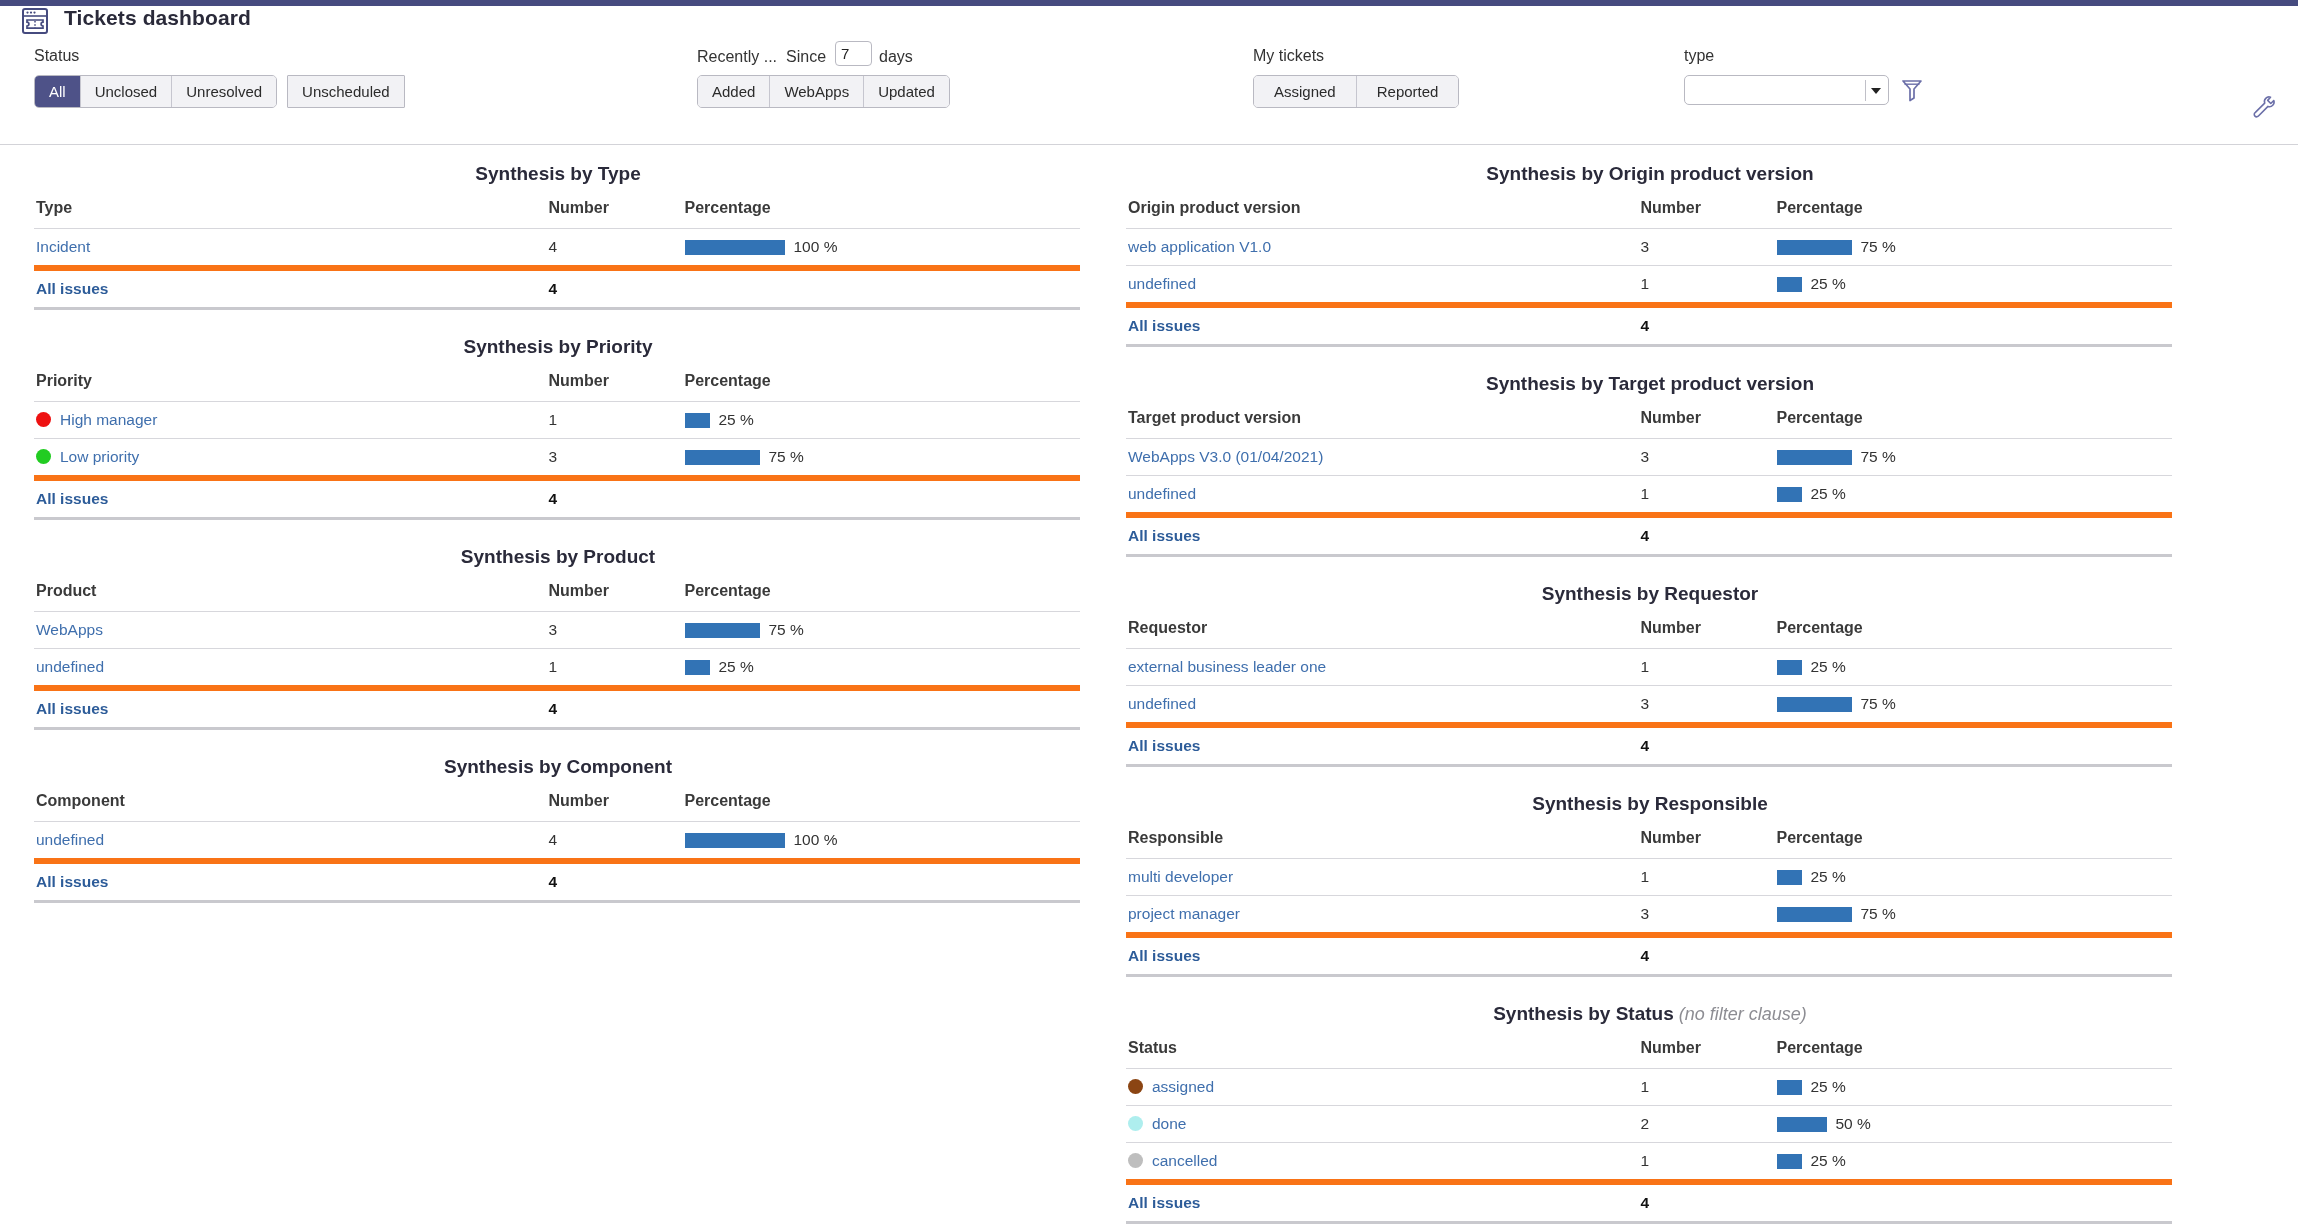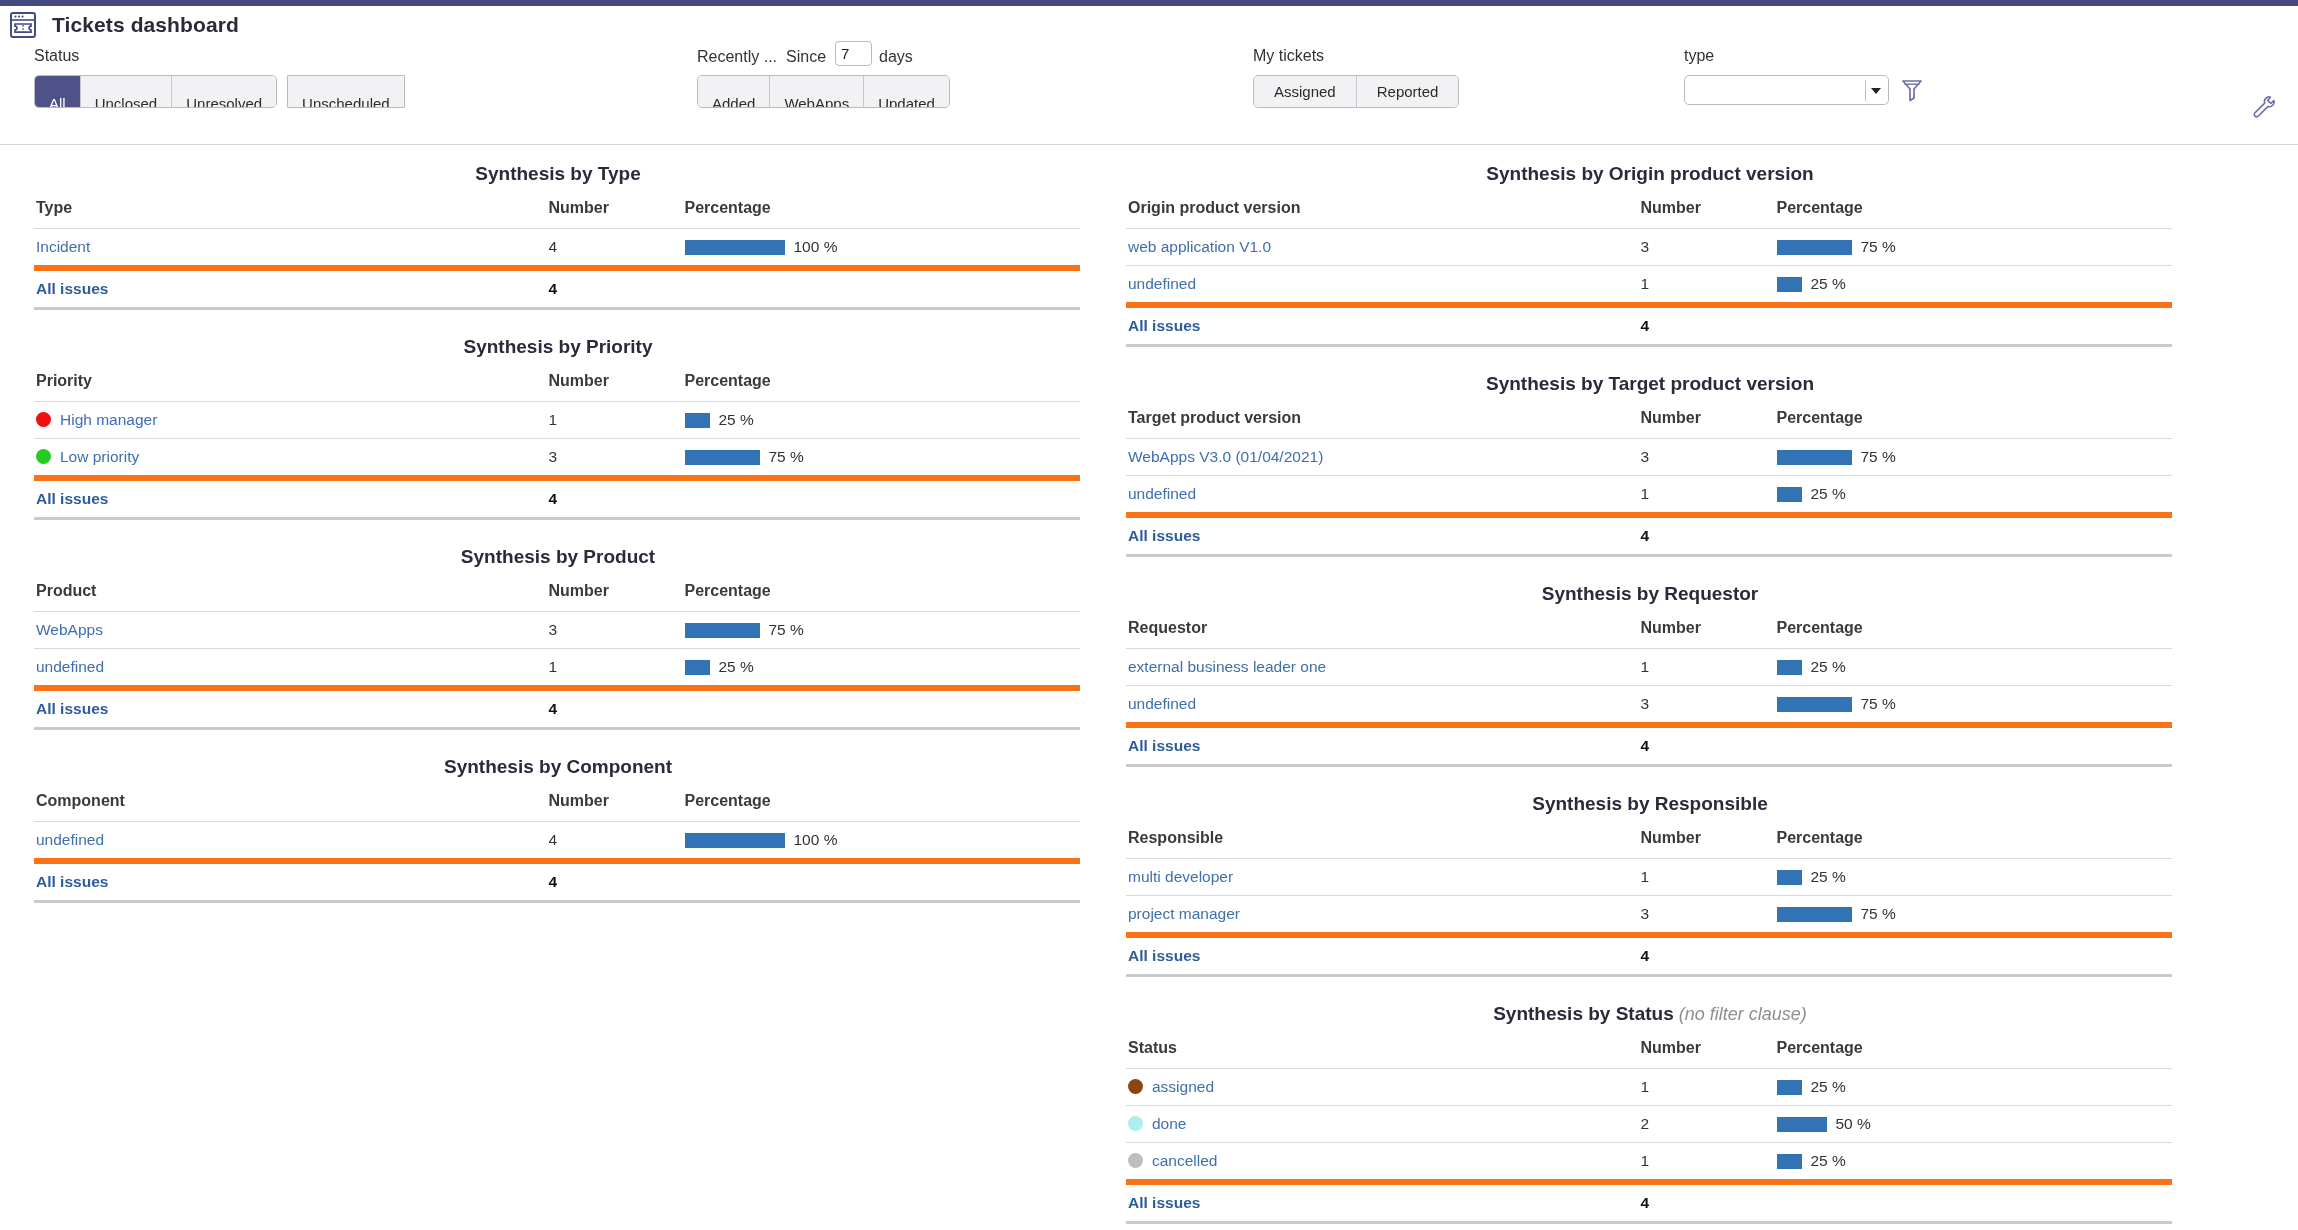--- a/index.html
+++ b/index.html
@@ -18,22 +18,22 @@
 
   
   .topline {
     position: absolute; top: 0; left: 0;
     width: 2298px; height: 6px;
     background: #464b7f;
   }
   .titlebar {
     position: absolute; top: 6px; left: 0;
     width: 2298px; height: 38px;
-    display: flex; align-items: center;
-    padding-left: 8px;
+    display: flex; align-items: flex-start;
+    padding-left: 20px;
   }
   .app-icon {
     width: 30px; height: 30px;
     flex: 0 0 30px;
     margin-right: 14px;
   }
   .page-title {
     font-size: 21px;
     font-weight: bold;
     color: #2a2a3a;
@@ -62,21 +62,21 @@
     overflow: hidden;
     background: #f2f2f5;
   }
   .segbtn {
     font-family: "Liberation Sans", sans-serif;
     font-size: 15px;
     color: #2b2b2b;
     background: #f2f2f5;
     border: none;
     border-right: 1px solid #c6c6cf;
-    padding: 12px 14px;
+    padding: 0 14px;
     height: 31px;
     line-height: 31px;
     cursor: pointer;
     white-space: nowrap;
   }
   .segbtn:last-child { border-right: none; }
   .segbtn.active {
     background: #4e5288;
     color: #ffffff;
   }

